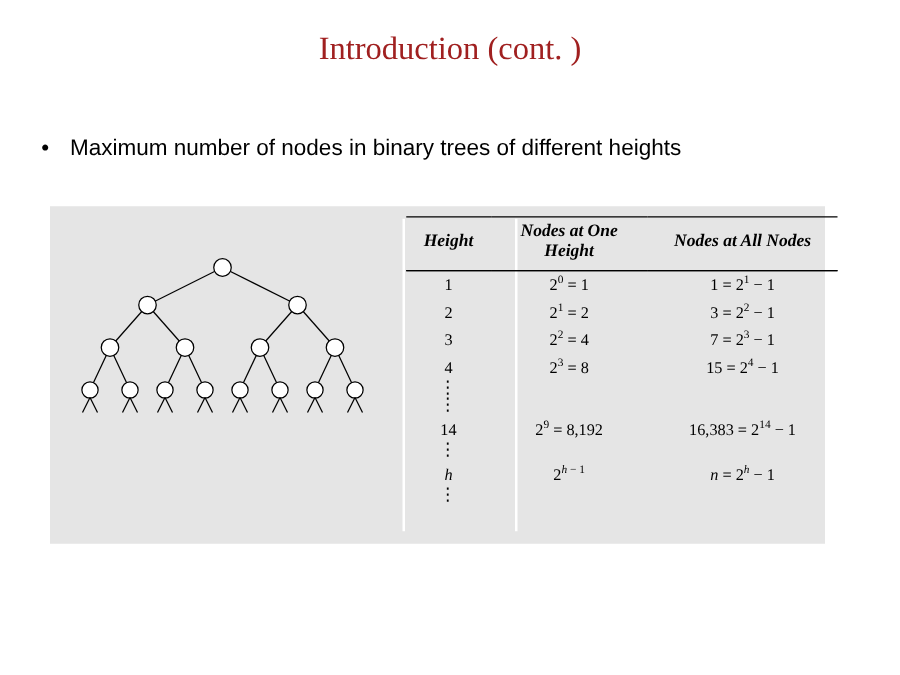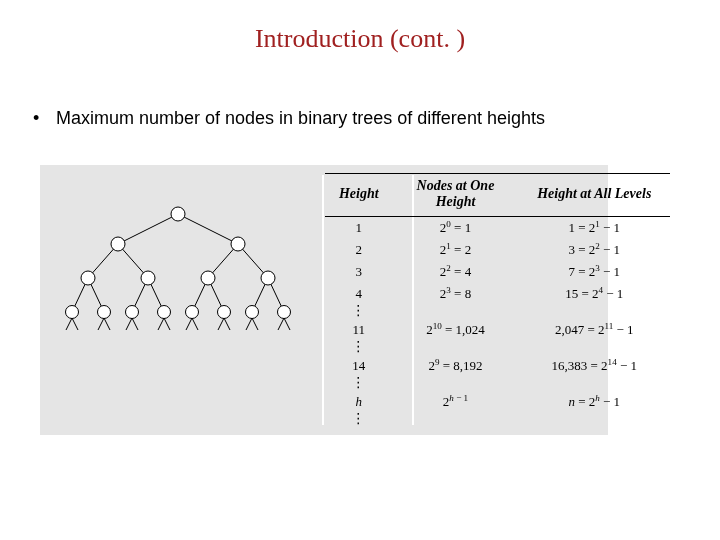--- a/index.html
+++ b/index.html
@@ -36,21 +36,21 @@
   }
   .bullet .dot {
     display: inline-block;
     width: 18px;
     vertical-align: top;
   }
   .figure {
     position: absolute;
     top: 165px;
     left: 40px;
-    width: 568px;
+    width: 620px;
     height: 270px;
     background: #e5e5e5;
   }
   .tree-svg {
     position: absolute;
     left: 8px;
     top: 35px;
     width: 260px;
     height: 170px;
   }
@@ -180,21 +180,21 @@
         </g>
       </g>
     </svg>
 
     <div class="table-wrap">
       <table class="table">
         <thead>
           <tr>
             <th style="width:60px" class="col-h">Height</th>
             <th style="width:130px" class="col-one">Nodes at One Height</th>
-            <th style="width:155px" class="col-all">Height at All Levels</th>
+            <th style="width:155px" class="col-all">Nodes at All Nodes</th>
           </tr>
         </thead>
         <tbody id="tbody">
             <tr>
               <td>1</td>
               <td>2<sup>0</sup> = 1</td>
               <td>1 = 2<sup>1</sup> − 1</td>
             </tr>
             <tr>
               <td>2</td>
@@ -209,25 +209,20 @@
             <tr>
               <td>4</td>
               <td>2<sup>3</sup> = 8</td>
               <td>15 = 2<sup>4</sup> − 1</td>
             </tr>
             <tr class="vdots">
               <td colspan="1">⋮</td>
               <td></td>
               <td></td>
             </tr>
-            <tr>
-              <td>11</td>
-              <td>2<sup>10</sup> = 1,024</td>
-              <td>2,047 = 2<sup>11</sup> − 1</td>
-            </tr>
             <tr class="vdots">
               <td colspan="1">⋮</td>
               <td></td>
               <td></td>
             </tr>
             <tr>
               <td>14</td>
               <td>2<sup>9</sup> = 8,192</td>
               <td>16,383 = 2<sup>14</sup> − 1</td>
             </tr>

